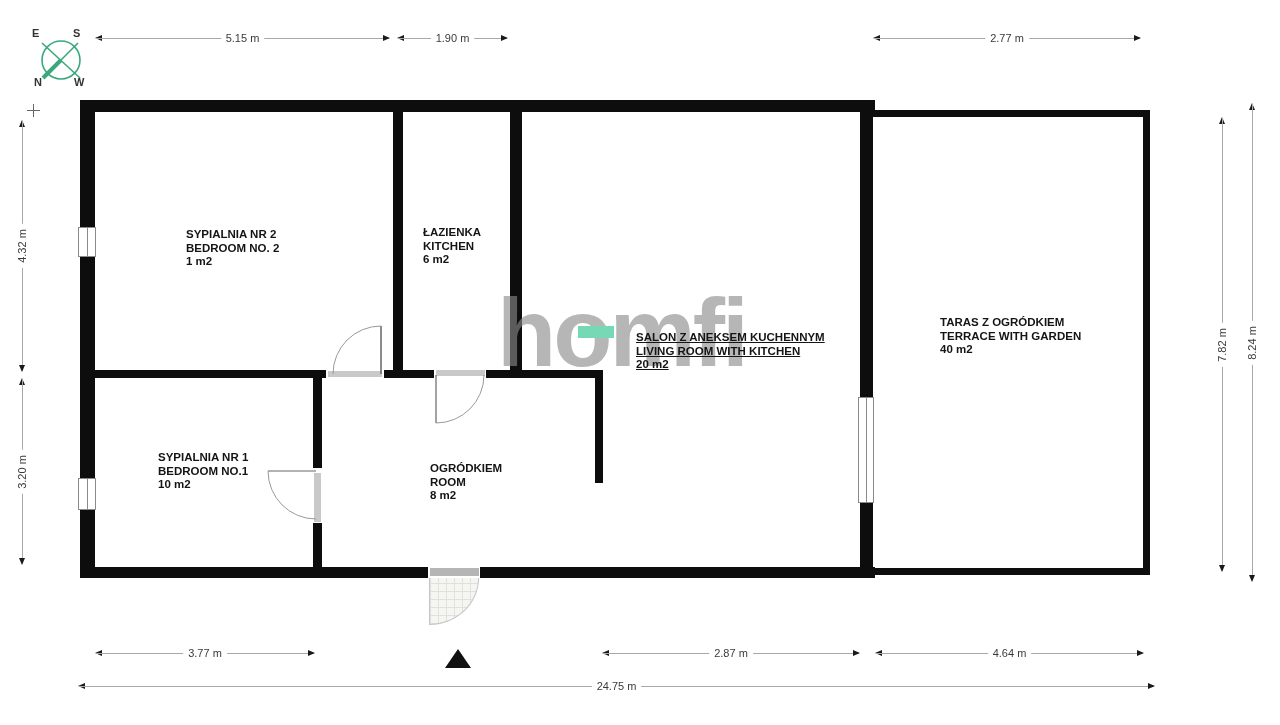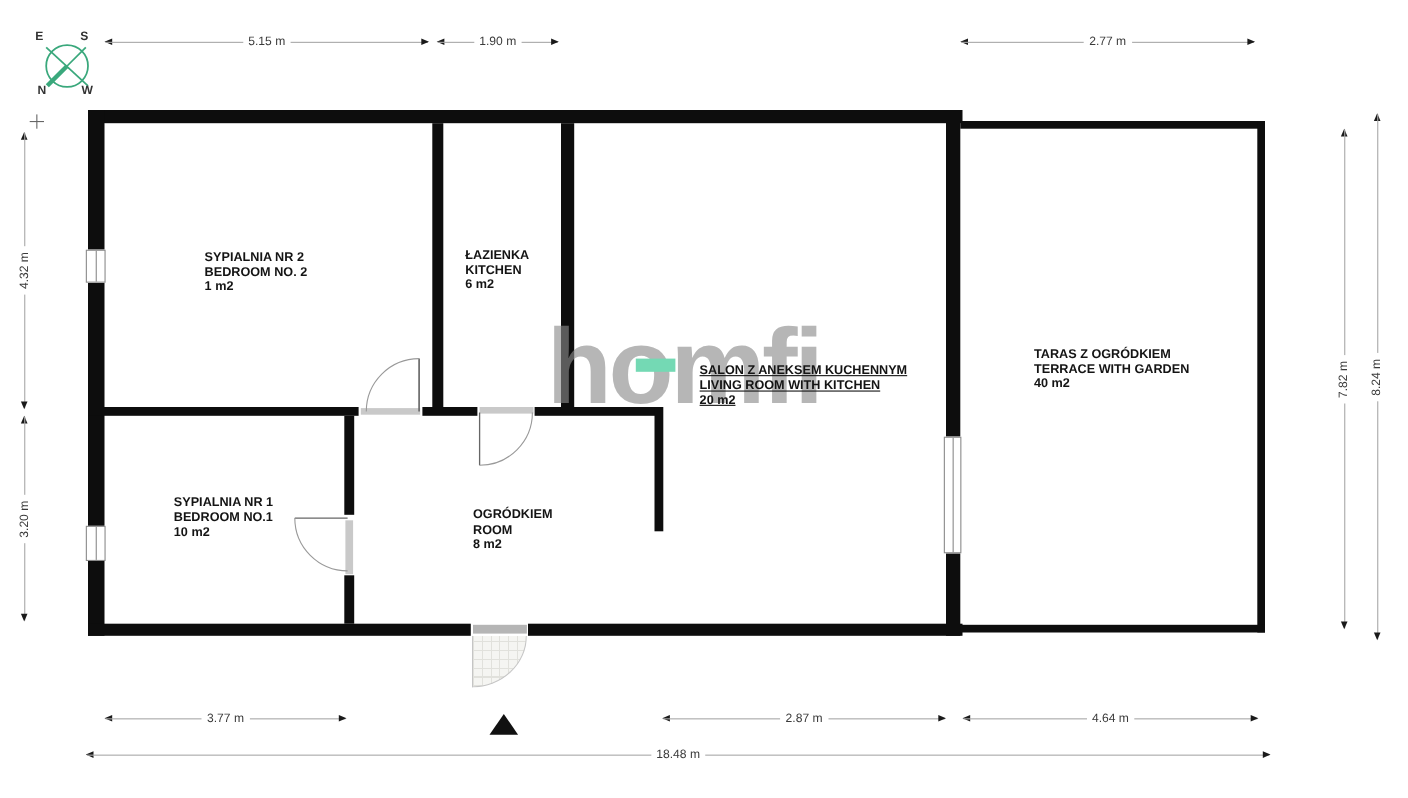--- a/index.html
+++ b/index.html
@@ -199,16 +199,16 @@
     <span class="line"></span>
       <span class="lbl">2.87 m</span>
   </div>
   <div class="dim dim-h" style="left:875px;top:646px;width:269px;">
     <span class="line"></span>
       <span class="lbl">4.64 m</span>
   </div>
 
   <div class="dim dim-h" style="left:78px;top:679px;width:1077px;">
     <span class="line"></span>
-      <span class="lbl">18.48 m</span>
+      <span class="lbl">24.75 m</span>
   </div>
 
 </div>
 
 </body></html>

